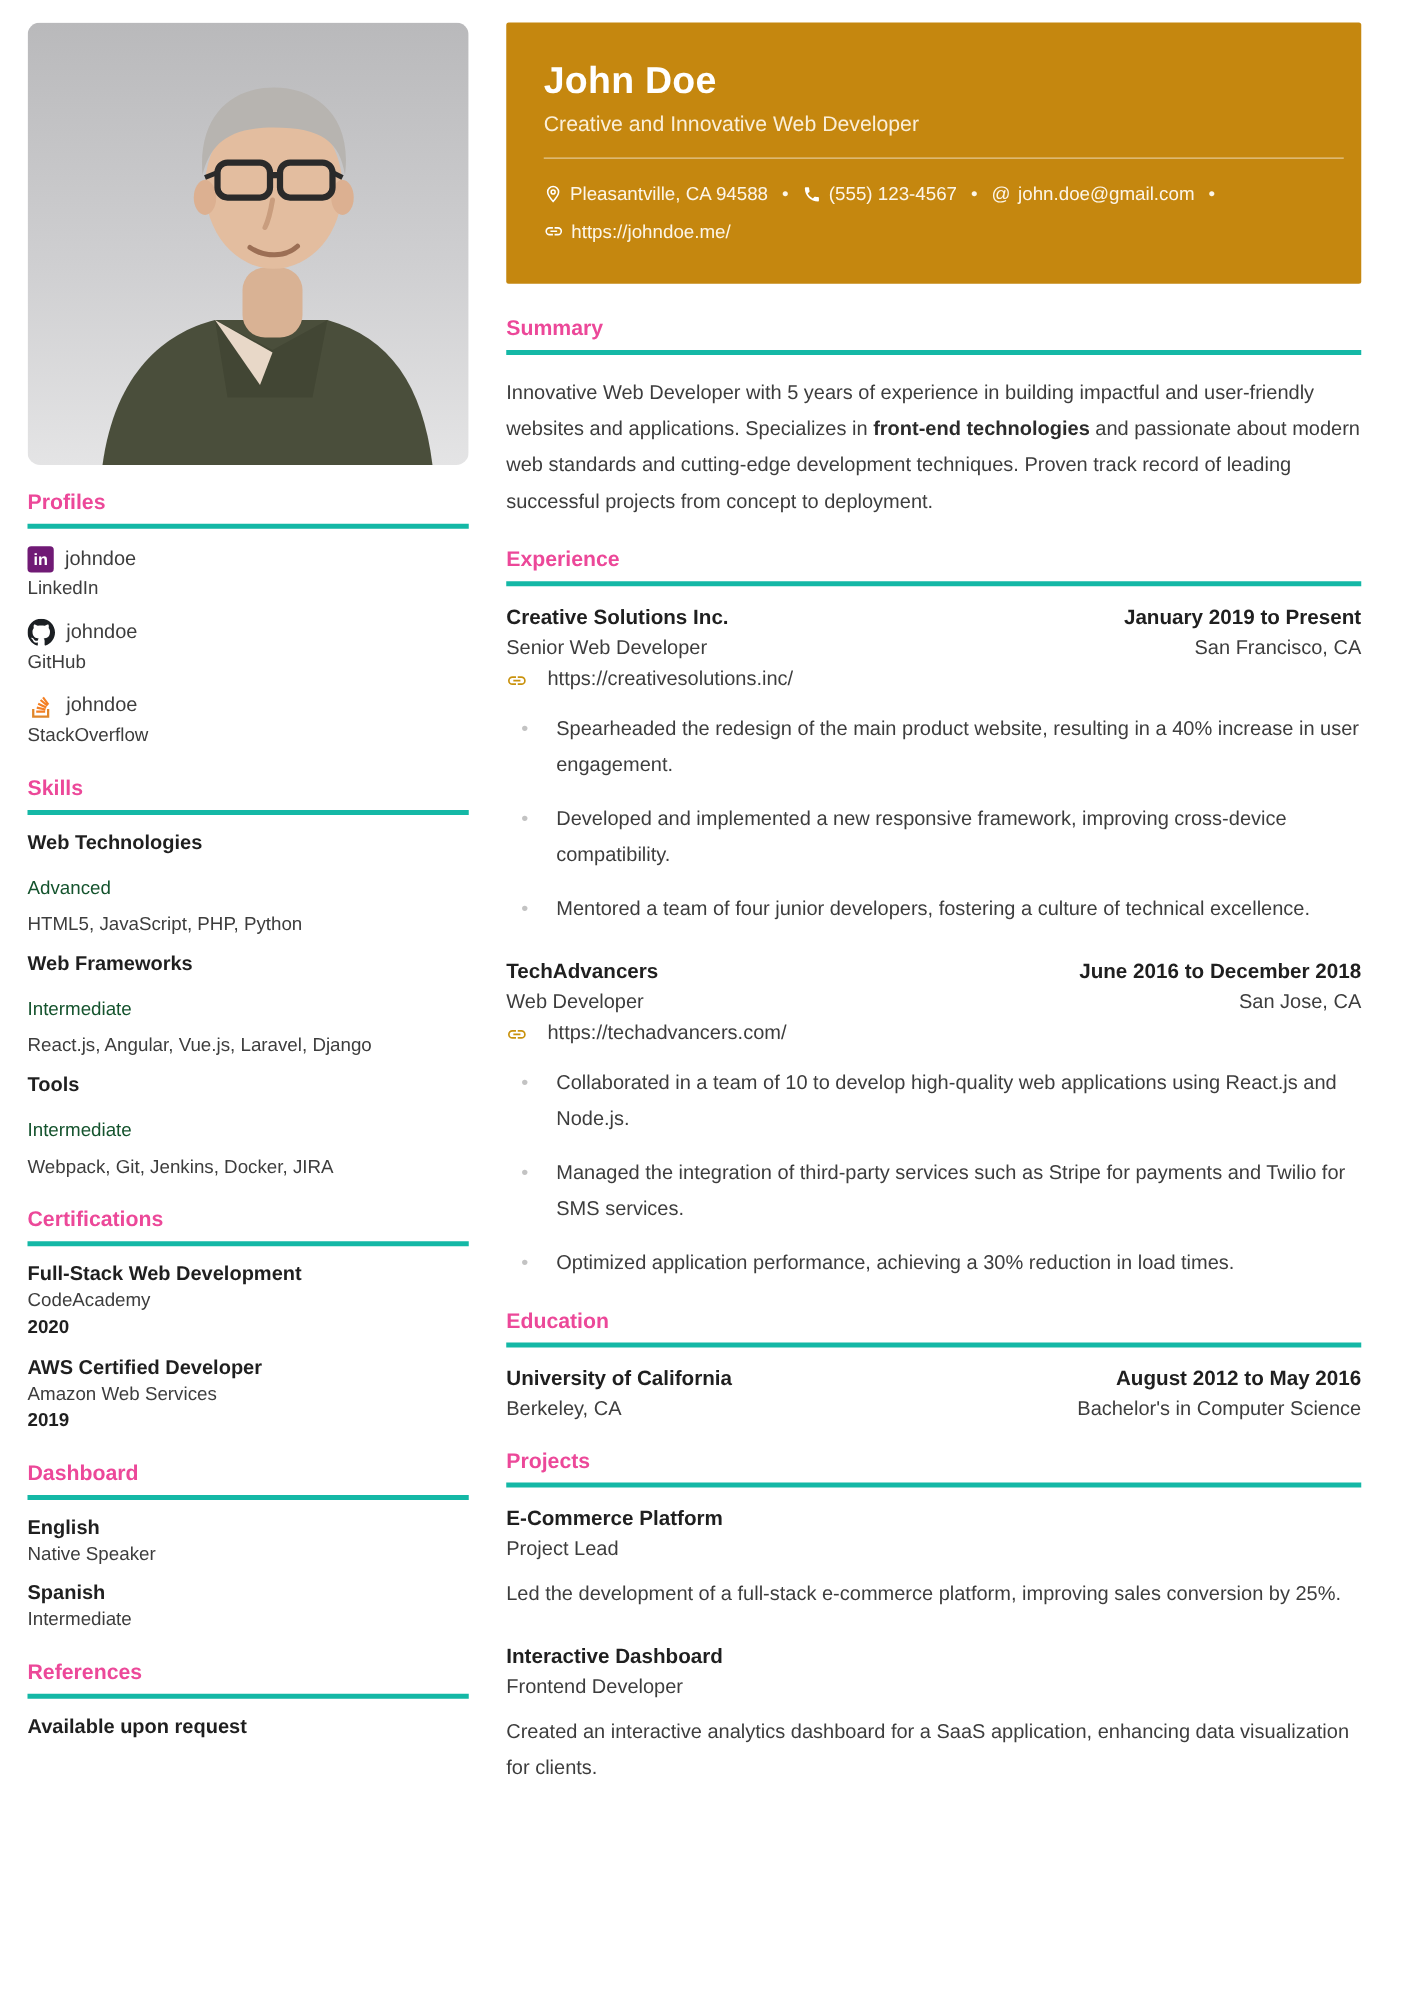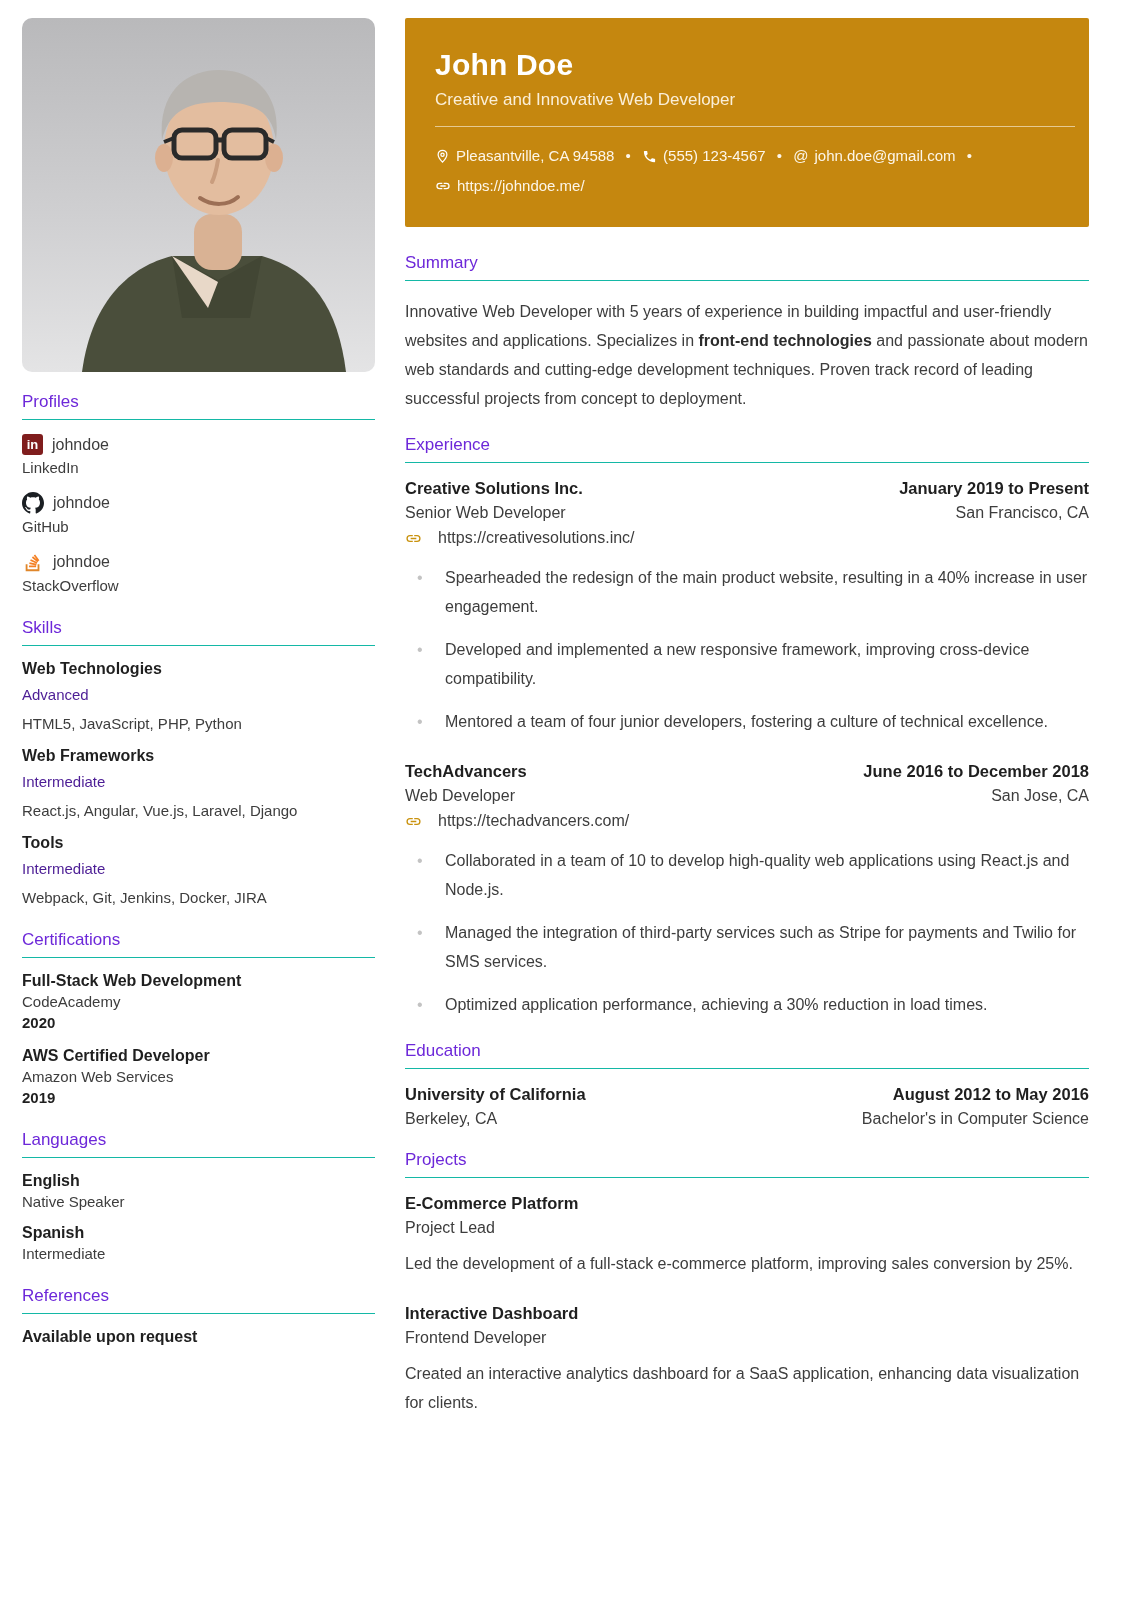--- a/index.html
+++ b/index.html
@@ -17,38 +17,38 @@
     overflow:hidden;
     background:#ffffff;
   }
   
   .sidebar { width:353px; flex:0 0 353px; }
   .photo-wrap {
     width:353px; height:354px; border-radius:10px; overflow:hidden;
     margin-bottom:20px;
   }
   .section-h {
-    font-size:17px; font-weight:normal; color:#6d28d9;
+    font-size:17px; font-weight:bold; color:#ec4899;
     padding-bottom:7px;
-    border-bottom:1px solid #14b8a6;
+    border-bottom:4px solid #14b8a6;
     margin-bottom:14px;
   }
   .side-section { margin-bottom:24px; }
   .profile-item { margin-bottom:16px; }
   .profile-row { display:flex; align-items:center; gap:9px; }
   .profile-row .uname { font-size:16px; color:#3d3d3d; }
   .profile-net { font-size:15px; color:#3d3d3d; margin-top:4px; }
   .li-badge {
-    width:21px; height:21px; border-radius:3px; background:#7f1d1d;
+    width:21px; height:21px; border-radius:3px; background:#701a75;
     color:#fff; font-size:13px; font-weight:bold; text-align:center;
     line-height:21px; display:inline-block;
   }
   .skill-item { margin-bottom:15px; }
   .skill-name { font-size:16px; font-weight:bold; color:#1f1f1f; }
-  .skill-level { font-size:15px; color:#4c1d95; margin-top:8px; }
+  .skill-level { font-size:15px; color:#14532d; margin-top:18px; }
   .skill-keywords { font-size:15px; color:#3d3d3d; margin-top:12px; }
   .cert-item { margin-bottom:16px; }
   .cert-name { font-size:16px; font-weight:bold; color:#1f1f1f; }
   .cert-issuer { font-size:15px; margin-top:3px; }
   .cert-year { font-size:15px; font-weight:bold; color:#1f1f1f; margin-top:4px; }
   .lang-item { margin-bottom:14px; }
   .lang-name { font-size:16px; font-weight:bold; color:#1f1f1f; }
   .lang-level { font-size:15px; margin-top:3px; }
   .refs-text { font-size:16px; font-weight:bold; color:#1f1f1f; }
   
@@ -201,21 +201,21 @@
         <div class="cert-year">2020</div>
       </div>
       <div class="cert-item">
         <div class="cert-name">AWS Certified Developer</div>
         <div class="cert-issuer">Amazon Web Services</div>
         <div class="cert-year">2019</div>
       </div>
     </div>
 
     <div class="side-section">
-      <div class="section-h">Languages</div>
+      <div class="section-h">Dashboard</div>
 
       <div class="lang-item">
         <div class="lang-name">English</div>
         <div class="lang-level">Native Speaker</div>
       </div>
       <div class="lang-item">
         <div class="lang-name">Spanish</div>
         <div class="lang-level">Intermediate</div>
       </div>
     </div>

